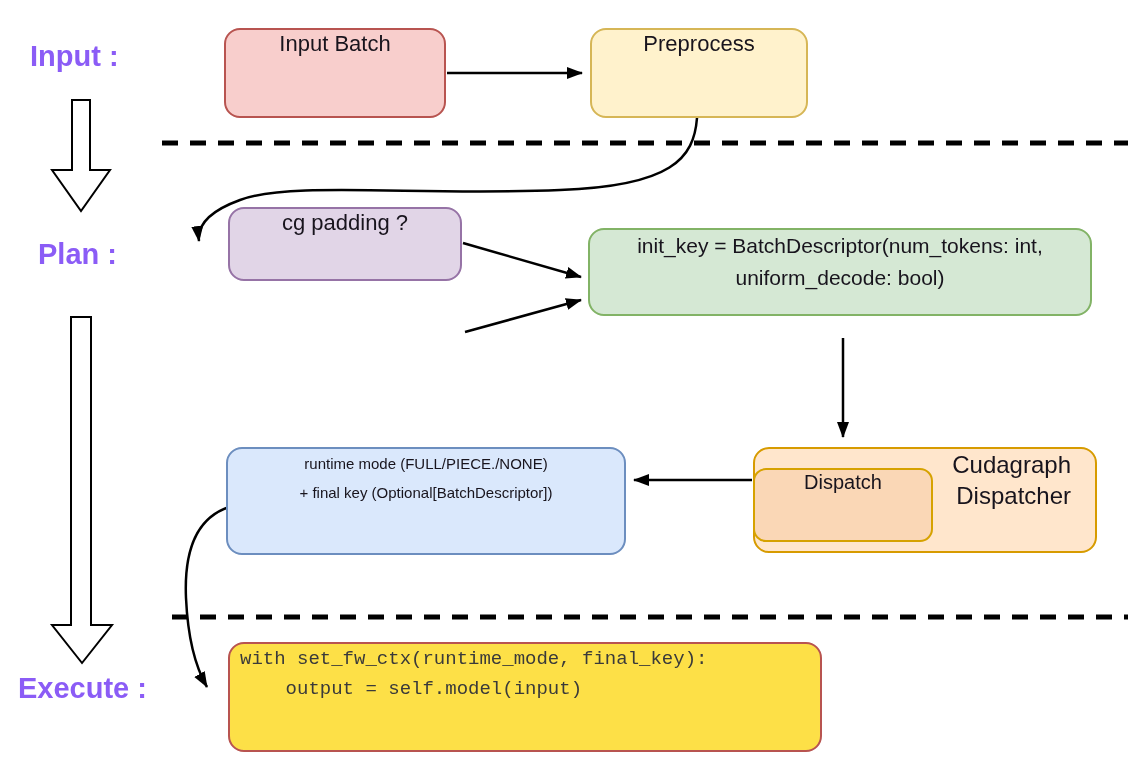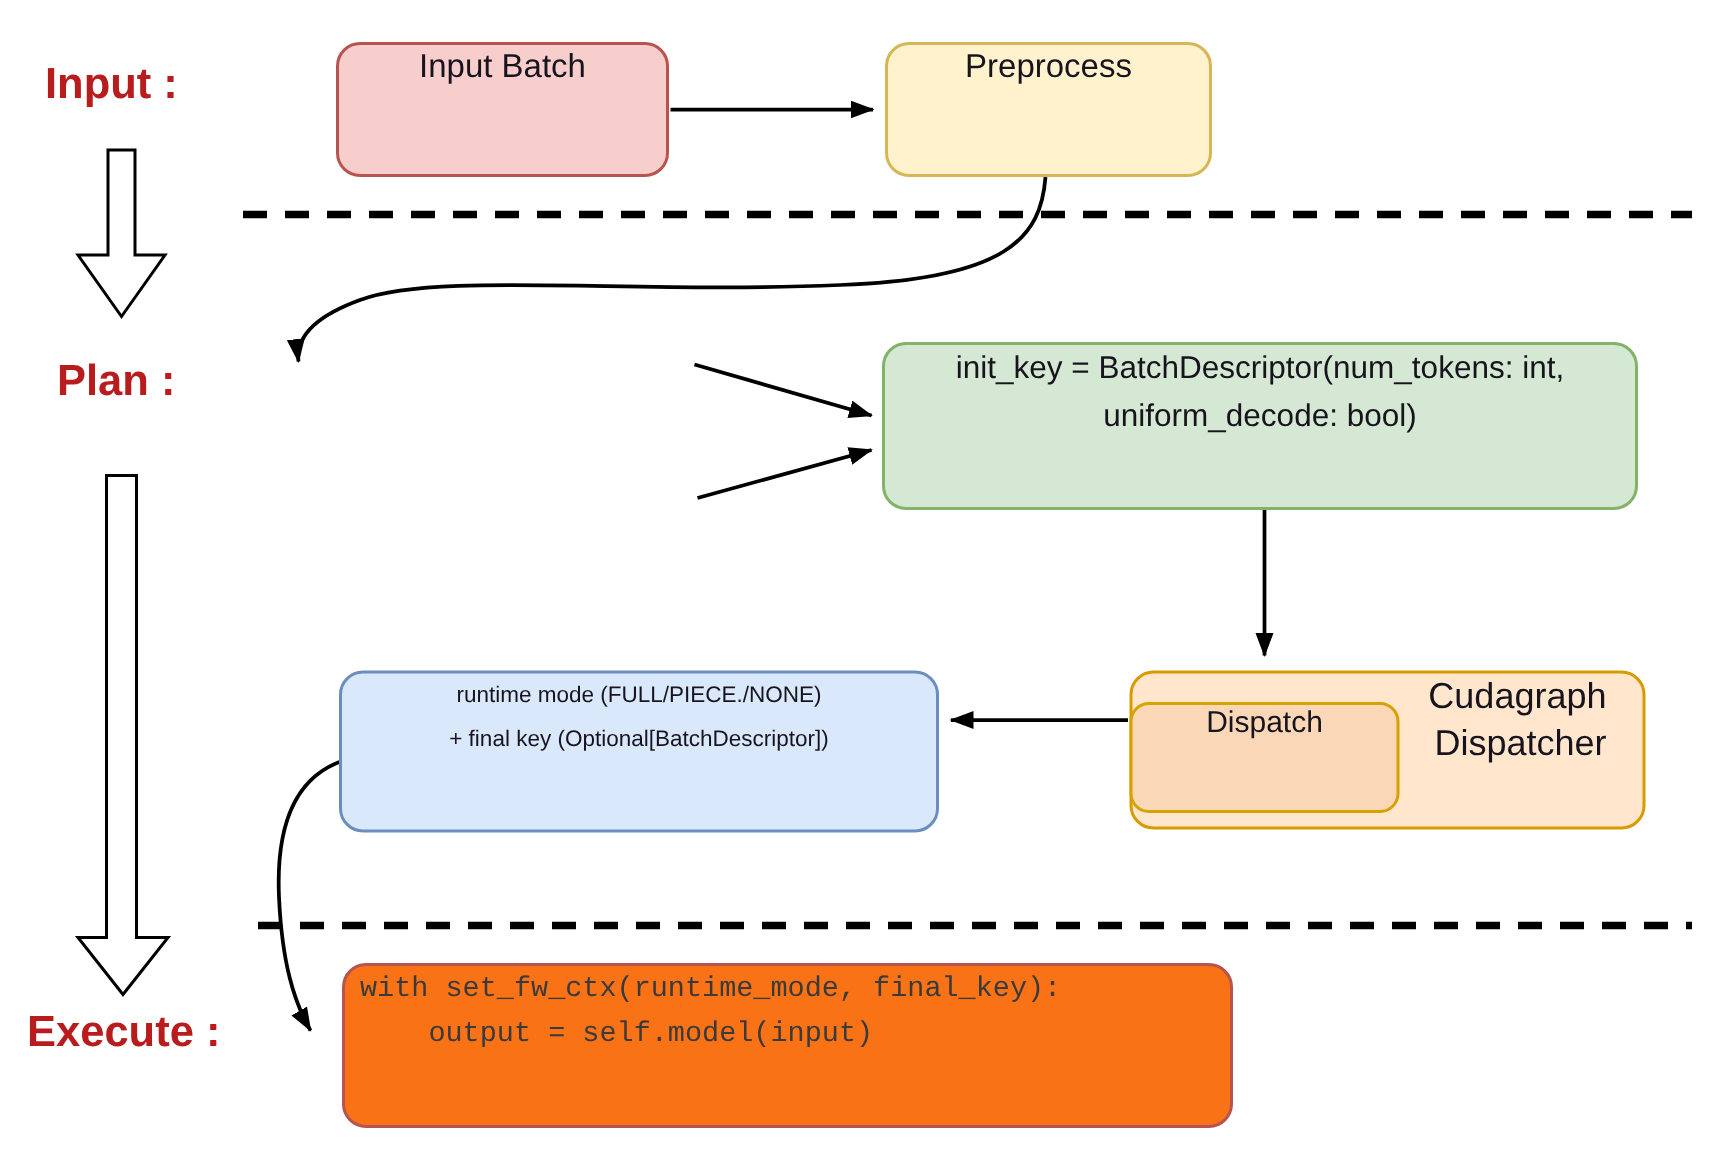--- a/index.html
+++ b/index.html
@@ -2,39 +2,39 @@
 <html><head>
 <meta charset="utf-8">
 <style>
   html,body{margin:0;padding:0;background:#ffffff;}
   #canvas{
     position:relative;width:1142px;height:770px;background:#ffffff;overflow:hidden;
     font-family:"Liberation Sans", sans-serif;
   }
   #wires{position:absolute;left:0;top:0;width:1142px;height:770px;}
   .stage-label{
-    position:absolute;font-weight:bold;font-size:29px;color:#b91c1c;
+    position:absolute;font-weight:bold;font-size:29px;color:#8b5cf6;
     font-family:"Liberation Sans", sans-serif;white-space:nowrap;
   }
   .node{
     position:absolute;box-sizing:border-box;border:2px solid;border-radius:16px;
     display:flex;flex-direction:column;align-items:center;justify-content:flex-start;
     text-align:center;color:#18141d;font-size:22px;line-height:1.25;
   }
   .node-input-batch{left:224px;top:28px;width:222px;height:90px;background:#f8cecc;border-color:#b85450;}
   .node-preprocess{left:590px;top:28px;width:218px;height:90px;background:#fff2cc;border-color:#d6b656;}
   .node-cg-padding{left:228px;top:207px;width:234px;height:74px;background:#e1d5e7;border-color:#9673a6;}
   .node-uniform-decode{left:228px;top:296px;width:236px;height:74px;background:#e1d5e7;border-color:#9673a6;}
-  .node-init-key{left:588px;top:228px;width:504px;height:112px;background:#d5e8d4;border-color:#82b366;font-size:21px;line-height:32px;}
+  .node-init-key{left:588px;top:228px;width:504px;height:88px;background:#d5e8d4;border-color:#82b366;font-size:21px;line-height:32px;}
   .node-dispatcher{left:753px;top:447px;width:344px;height:106px;background:#ffe6cc;border-color:#d79b00;
     font-size:24px;line-height:31px;align-items:flex-end;padding-right:24px;}
   .node-dispatch{left:753px;top:443px;width:180px;height:74px;background:#fad7b6;border-color:#d6a200;
     font-size:20px;border-radius:13px;z-index:2;margin-top:25px;}
   .node-runtime{left:226px;top:447px;width:400px;height:108px;background:#dae8fc;border-color:#6c8ebf;font-size:15px;line-height:29px;}
-  .node-code{left:228px;top:642px;width:594px;height:110px;background:#f97316;border-color:#b85450;
+  .node-code{left:228px;top:642px;width:594px;height:110px;background:#fde047;border-color:#b85450;
     font-family:"Liberation Mono", monospace;font-size:19px;line-height:30px;color:#3a3a3a;
     align-items:flex-start;padding-left:10px;white-space:pre;text-align:left;}
   .line{display:block;white-space:pre;}
 </style>
 </head>
 <body>
 
 <div id="canvas">
 
   <svg id="wires" viewBox="0 0 1142 770" xmlns="http://www.w3.org/2000/svg">
@@ -64,20 +64,23 @@
   <div class="stage-label" style="left:18px;top:672px">Execute :</div>
 
   <div class="node node-input-batch">
     <span class="line">Input Batch</span>
   </div>
 
   <div class="node node-preprocess">
     <span class="line">Preprocess</span>
   </div>
 
+  <div class="node node-cg-padding">
+    <span class="line">cg padding ?</span>
+  </div>
 
 
   <div class="node node-init-key">
     <span class="line">init_key = BatchDescriptor(num_tokens: int,</span>
     <span class="line">uniform_decode: bool)</span>
   </div>
 
   <div class="node node-dispatcher">
     <span class="line">Cudagraph</span>
     <span class="line">Dispatcher</span>

